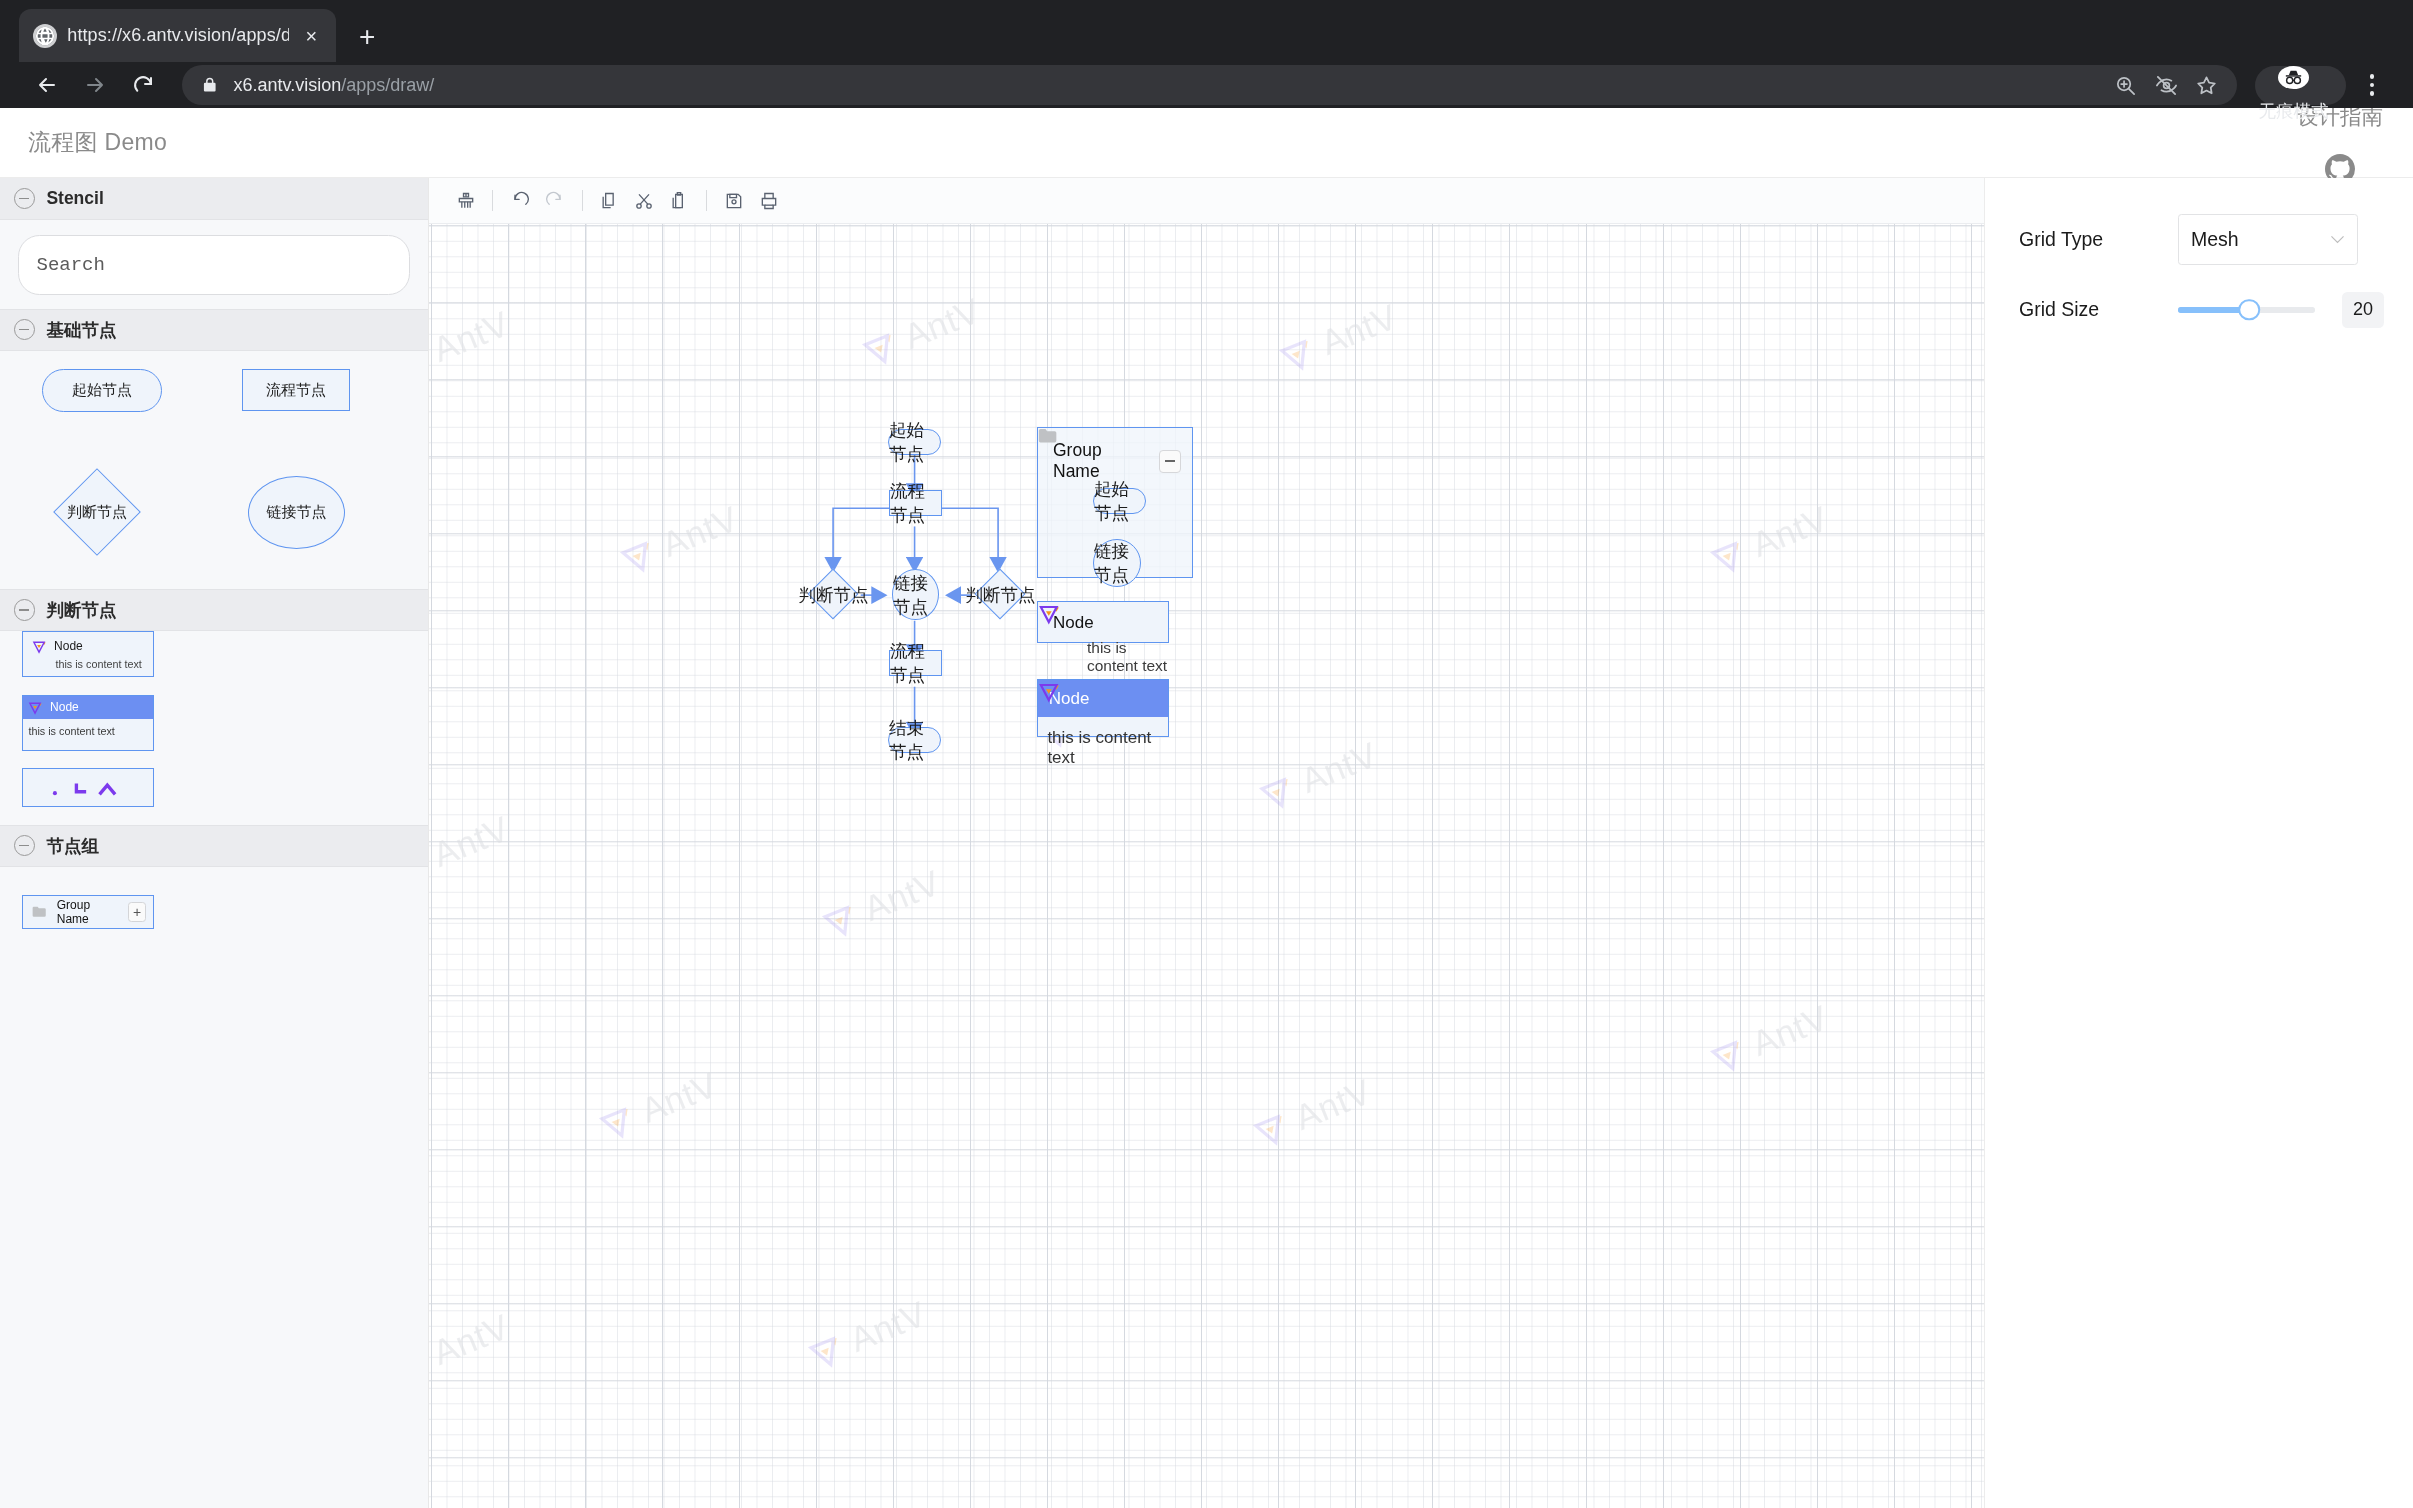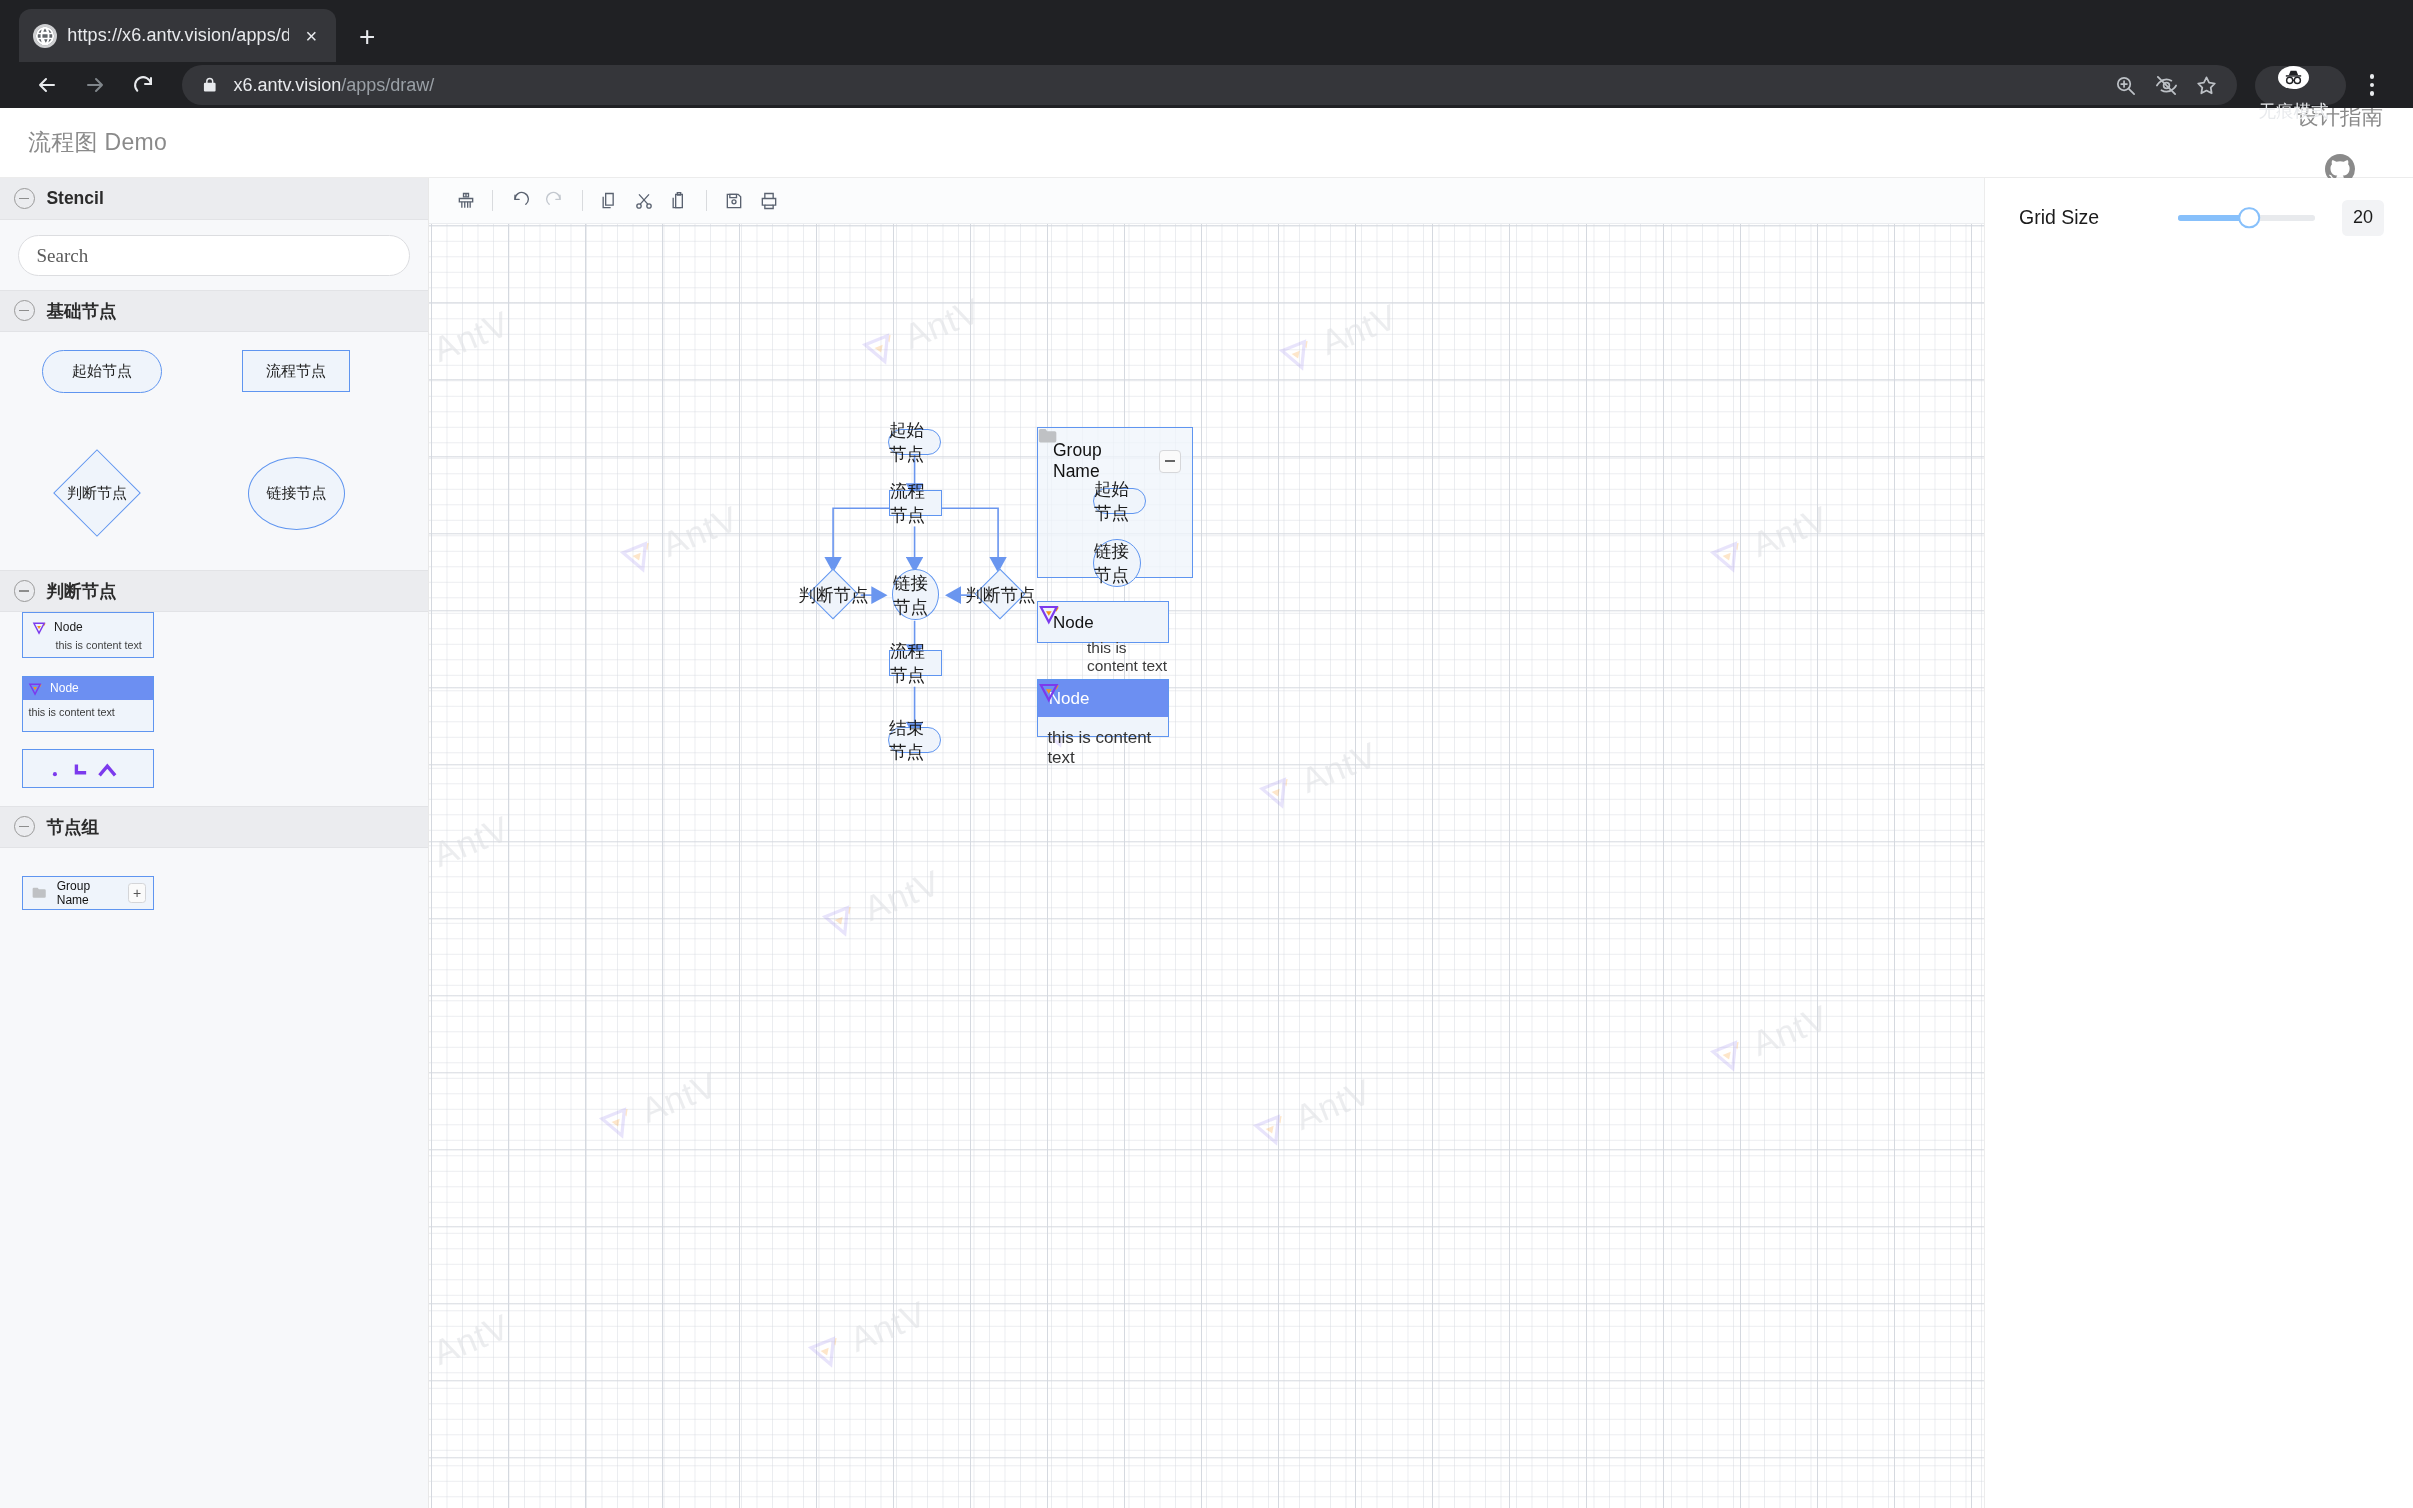--- a/index.html
+++ b/index.html
@@ -68,23 +68,23 @@
     height: 42px; background: #ebecef; border-top: 0.7px solid #e2e3e6; border-bottom: 0.7px solid #e2e3e6;
     display: flex; align-items: center; gap: 11.4px; padding-left: 13.5px;
   }
   .sec-head.first { border-top: none; }
   .minus-circle { width: 21.5px; height: 21.5px; border: 1.3px solid #9a9a9a; border-radius: 50%; position: relative; flex: 0 0 auto; }
   .minus-circle::after { content:""; position: absolute; left: 4.7px; right: 4.7px; top: 8.8px; height: 1.7px; background: #8d8d8d; }
   .sec-title { font-size: 17.5px; font-weight: bold; color: #2b2b2b; }
 
   .search-wrap { padding: 15px 18px 13.5px 18px; }
   .search-input {
-    width: 100%; height: 41px; border: 0.7px solid #dcdde0; border-radius: 21.5px; background: #fff;
+    width: 100%; height: 60px; border: 0.7px solid #dcdde0; border-radius: 21.5px; background: #fff;
     font-size: 19px; color: #555; padding: 0 17.5px; outline: none;
-    font-family: Liberation Serif, serif;
+    font-family: Liberation Mono, monospace;
   }
   .search-input::placeholder { color: #5b5b5b; }
 
   .sec-body { padding: 17.5px 0 19px 0; position: relative; }
 
   .basic-grid { display: block; position: relative; height: 202px; }
   .shape { position: absolute; display: flex; align-items: center; justify-content: center;
            background: #eff4fb; border: 1.1px solid #5f95f0; font-size: 15px; color: #202020; }
   .sh-start { left: 42px; top: 1.3px; width: 120px; height: 43px; border-radius: 23px; }
   .sh-rect  { left: 242px; top: 1.3px; width: 108px; height: 42px; border-radius: 0; }
@@ -667,20 +667,31 @@
               <span class="sub">this is content text</span>
             </div>
           </div>
 
         </div>
       </div>
     </div>
 
     <div class="props">
 
+      <div class="prop-row" style="margin-top:31px;">
+        <span class="prop-label">Grid Type</span>
+        <span class="prop-ctl">
+          <span class="select">
+            <span class="select-val">Mesh</span>
+            <svg class="chev" viewBox="0 0 22 14">
+                <path d="M2 2l9 9 9-9" fill="none" stroke="#bdbdbd" stroke-width="1.8"></path>
+              </svg>
+          </span>
+        </span>
+      </div>
 
       <div class="prop-row">
         <span class="prop-label">Grid Size</span>
         <span class="prop-ctl">
           <span class="slider">
             <span class="fill" style="width:52%"></span>
             <span class="knob" style="left:52%"></span>
           </span>
           <span class="slider-val">20</span>
         </span>

